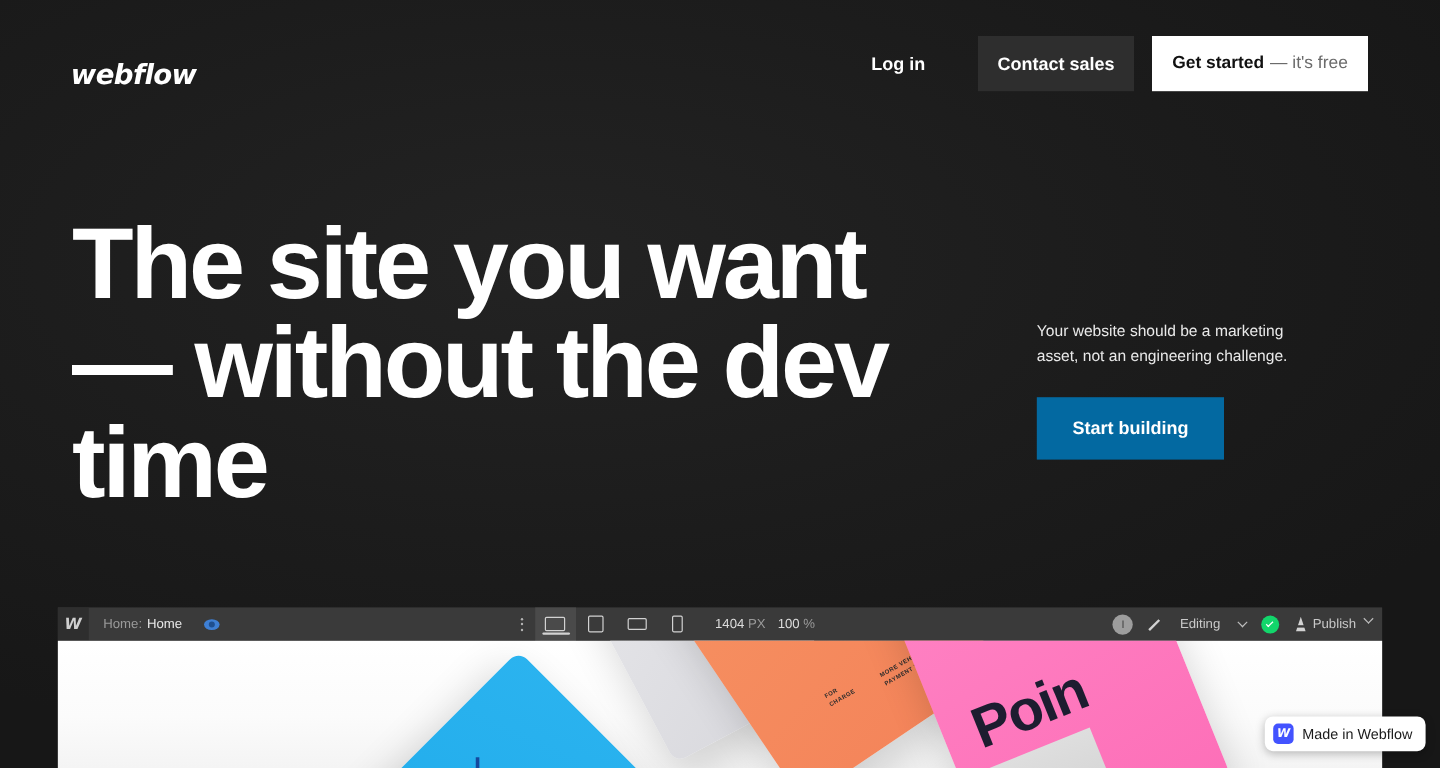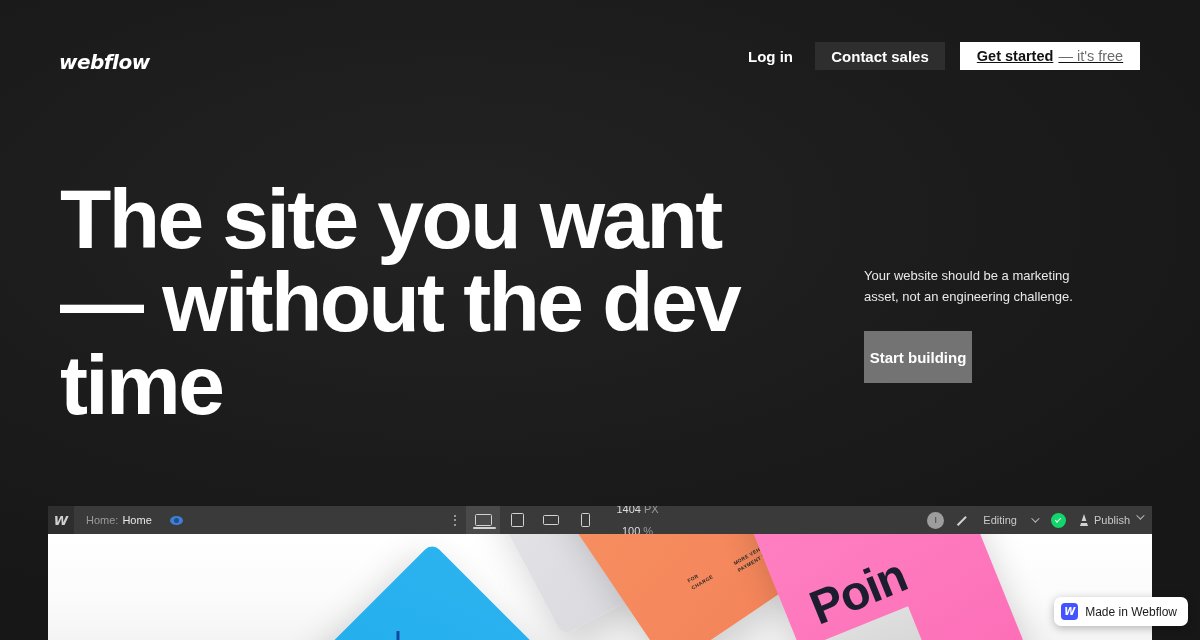--- a/index.html
+++ b/index.html
@@ -19,42 +19,42 @@
     pointer-events:none;
   }
 
   
   .header{
     position:absolute; top:0; left:0; width:1200px; height:120px;
     z-index:5;
   }
   .logo{
     position:absolute; left:59px; top:50px;
-    font-size:20px; font-weight:700; font-style:italic;
+    font-size:23px; font-weight:700; font-style:italic;
     letter-spacing:-0.5px; color:#ffffff;
     font-family:"DejaVu Sans", sans-serif;
   }
   .nav{
-    position:absolute; right:60px; top:42px;
-    display:flex; align-items:stretch; height:28px;
+    position:absolute; right:60px; top:30px;
+    display:flex; align-items:stretch; height:46px;
   }
   .nav-login{
     display:flex; align-items:center; justify-content:center;
     padding:0 22px; font-size:15px; font-weight:700; color:#fff;
     cursor:pointer;
   }
   .btn-contact{
     display:flex; align-items:center; justify-content:center;
     width:130px; background:#2e2e2e; color:#fff;
-    font-size:15px; font-weight:700; cursor:pointer;
+    font-size:15px; font-weight:700; cursor:pointer;margin-left:22px;
   }
   .btn-getstarted{
     display:flex; align-items:center; justify-content:center;
     width:180px; margin-left:15px; background:#ffffff; color:#111;
-    font-size:14.5px; cursor:pointer; white-space:nowrap;text-decoration:underline;
+    font-size:14.5px; cursor:pointer; white-space:nowrap;
   }
   .btn-getstarted .bold{ font-weight:700; color:#111; }
   .btn-getstarted .dim{ font-weight:400; color:#6b6b6b; margin-left:5px; }
 
   
   .hero{
     position:absolute; left:0; top:0; width:1200px; height:500px; z-index:4;
   }
   .headline{
     position:absolute; left:60px; top:178px;
@@ -64,22 +64,22 @@
     font-family:"Liberation Sans", sans-serif;
   }
   .sub-wrap{
     position:absolute; left:864px; top:266px; width:230px;
   }
   .subhead{
     font-size:13px; line-height:1.58; color:#e9e9e9; font-weight:400;
   }
   .btn-start{
     display:inline-flex; align-items:center; justify-content:center;
-    margin-top:24px; width:108px; height:52px;
-    background:#737373; color:#fff;
+    margin-top:24px; width:156px; height:52px;
+    background:#0369a1; color:#fff;
     font-size:15px; font-weight:700; cursor:pointer;
   }
 
   
   .designer{
     position:absolute; left:48px; top:506px; width:1104px; height:134px;
     z-index:6; overflow:hidden;
   }
   .toolbar{
     position:relative; display:flex; align-items:center;
@@ -124,21 +124,21 @@
   .scr{ border:1.6px solid #d2d2d2; border-radius:1.5px; }
   .d-desktop{ width:17px; height:12px; position:relative; }
   .d-desktop:after{
     content:""; position:absolute; left:-3px; bottom:-4px; width:23px; height:2px;
     background:#d2d2d2; border-radius:1px;
   }
   .d-tablet{ width:13px; height:14px; }
   .d-mobland{ width:16px; height:10px; }
   .d-mobile{ width:9px; height:14px; }
 
-  .tb-meta{ display:flex; align-items:center; gap:10px; padding:0 14px; white-space:nowrap;flex-direction:column; }
+  .tb-meta{ display:flex; align-items:center; gap:10px; padding:0 14px; white-space:nowrap; }
   .tb-meta .num{ color:#dcdcdc; }
   .tb-meta .unit{ color:#9a9a9a; }
 
   .tb-right{ display:flex; align-items:center; gap:0px; padding-right:10px; }
   .avatar{
     width:17px; height:17px; border-radius:50%; background:#9d9d9d;
     display:flex; align-items:center; justify-content:center;
     font-size:9px; color:#404040; margin-right:14px;
   }
   .tb-edit{ display:flex; align-items:center; gap:14px; margin-right:14px; }

